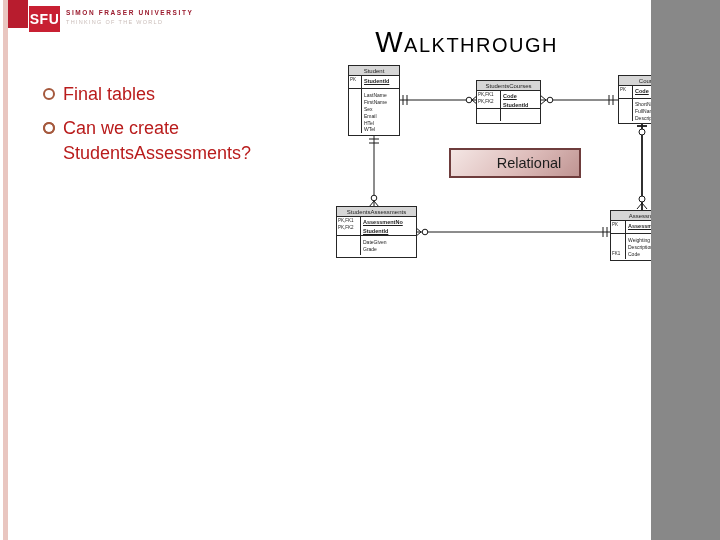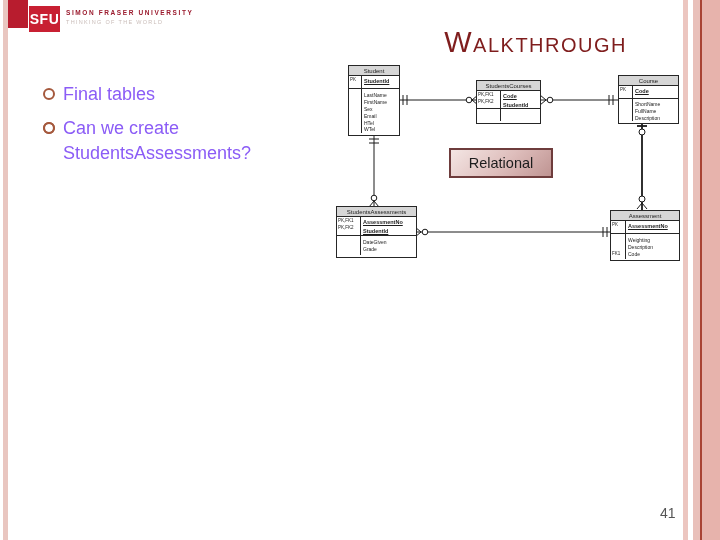--- a/index.html
+++ b/index.html
@@ -1,43 +1,43 @@
 <!DOCTYPE html>
 <html><head>
 <meta charset="utf-8">
 <style>
   html,body{margin:0;padding:0;background:#888;}
-  .slide{position:relative;width:720px;height:540px;background:#ffffff;overflow:hidden;
+  .slide{position:relative;width:651px;height:540px;background:#ffffff;overflow:hidden;
          font-family:"Liberation Sans",sans-serif;}
 
   
   .stripe{position:absolute;top:0;height:540px;z-index:1;}
   .left-stripe{left:3px;width:5px;background:#e9c6c0;}
   .rs-a{left:683px;width:5px;background:#ecc6c0;}
   .rs-b{left:693px;width:7px;background:#e9c0ba;}
   .rs-line{left:700px;width:2px;background:#a84334;}
   .rs-c{left:702px;width:18px;background:#e7b3ac;}
 
   
   .corner-block{position:absolute;left:8px;top:0;width:20px;height:28px;background:#b81c2e;z-index:2;}
   .sfu-box{position:absolute;left:29px;top:6px;width:31px;height:26px;background:#c82032;z-index:3;
            color:#fff;font-weight:bold;font-size:14px;display:flex;align-items:center;justify-content:center;
            letter-spacing:0.5px;}
   .uni-name{position:absolute;left:66px;top:9px;font-size:6.5px;font-weight:bold;letter-spacing:1.6px;
             color:#9b1b2e;white-space:nowrap;}
   .uni-tag{position:absolute;left:66px;top:19px;font-size:5.5px;letter-spacing:1.3px;color:#c9bcb8;white-space:nowrap;}
 
   
-  .title{position:absolute;top:26px;right:93px;font-size:29px;color:#7f1d1d;
+  .title{position:absolute;top:26px;right:93px;font-size:29px;color:#000000;
          font-variant:small-caps;letter-spacing:1.5px;white-space:nowrap;}
 
   
   .bullets{position:absolute;left:40px;top:82px;width:260px;margin:0;padding:0;list-style:none;}
   .bullets li{position:relative;margin:0 0 9px 0;padding-left:23px;width:248px;
-              font-size:18px;line-height:1.4;color:#8b5cf6;}
+              font-size:18px;line-height:1.4;color:#b91c1c;}
   .bdot{position:absolute;left:3px;top:6px;width:8px;height:8px;border:2px solid #a5593d;
         border-radius:50%;background:transparent;}
   .li-italic{}
 
   
   .connectors{position:absolute;left:0;top:0;z-index:1;}
   .ertable{position:absolute;background:#ffffff;border:1px solid #262626;z-index:2;color:#1c1c1c;}
   .ert-head{background:#d6d6d6;border-bottom:1px solid #262626;font-size:6px;text-align:center;
             padding:2px 0 1px 0;white-space:nowrap;overflow:hidden;}
   .ert-sec{display:grid;}
@@ -45,21 +45,21 @@
   .ert-key{border-right:1px solid #262626;font-size:4.5px;line-height:1.55;padding:1px 1px;white-space:nowrap;overflow:hidden;}
   .ert-fieldcol{font-size:5.5px;line-height:1.55;padding:1px 2px;white-space:nowrap;overflow:hidden;}
   .ert-fields{font-size:5px;line-height:1.38;padding:1px 2px;white-space:nowrap;overflow:hidden;}
   .kf{font-weight:bold;text-decoration:underline;}
   .keycol-bottom{display:flex;flex-direction:column;justify-content:flex-end;}
 
   
   .relational{position:absolute;left:449px;top:148px;width:100px;height:26px;z-index:3;
               border:2px solid #6e3c3c;background:linear-gradient(135deg,#f4e6e4 0%,#ddbcba 55%,#bf9492 100%);
               display:flex;align-items:center;justify-content:center;
-              font-size:14.5px;color:#1d1d1d;}
+              font-size:14.5px;color:#1d1d1d;padding-left:28px;}
 
   
   .page-num{position:absolute;left:660px;top:505px;font-size:14px;color:#555;}
 </style>
 </head>
 <body>
 
 <div class="slide">
 
   <div class="stripe left-stripe"></div>

